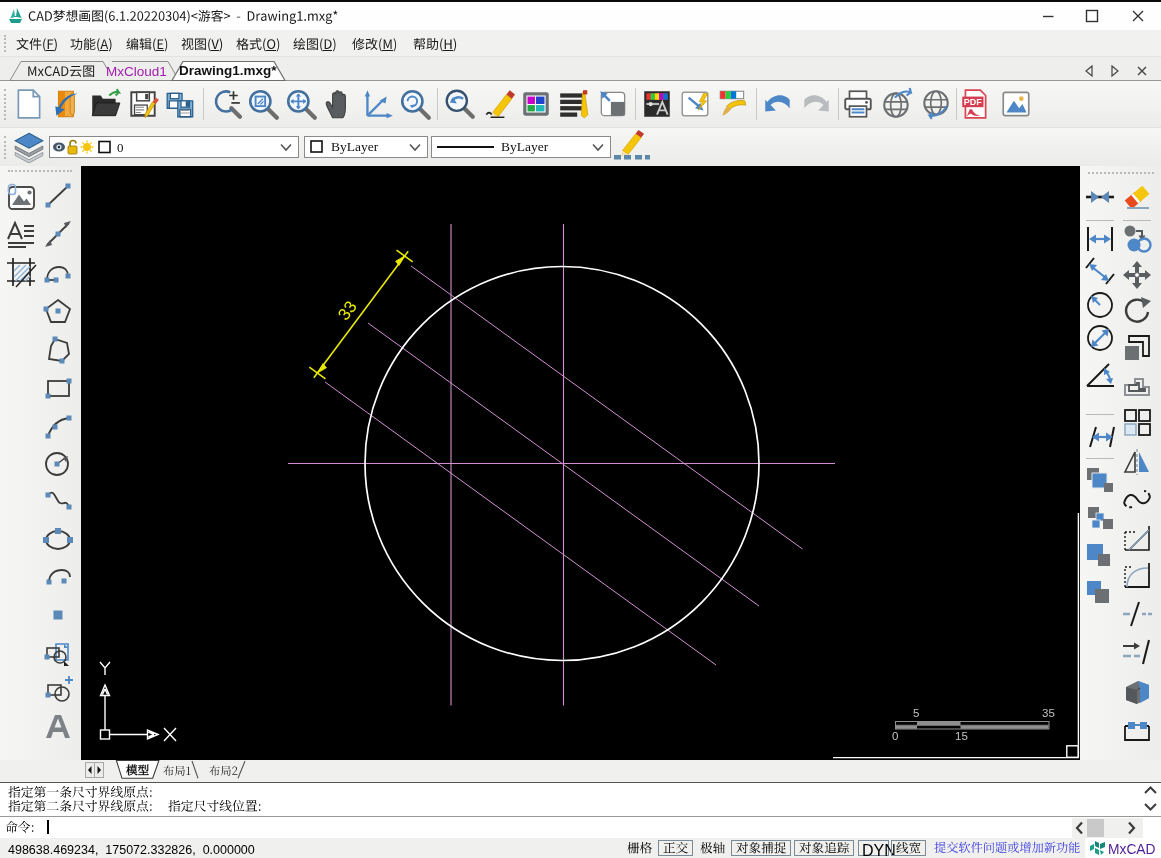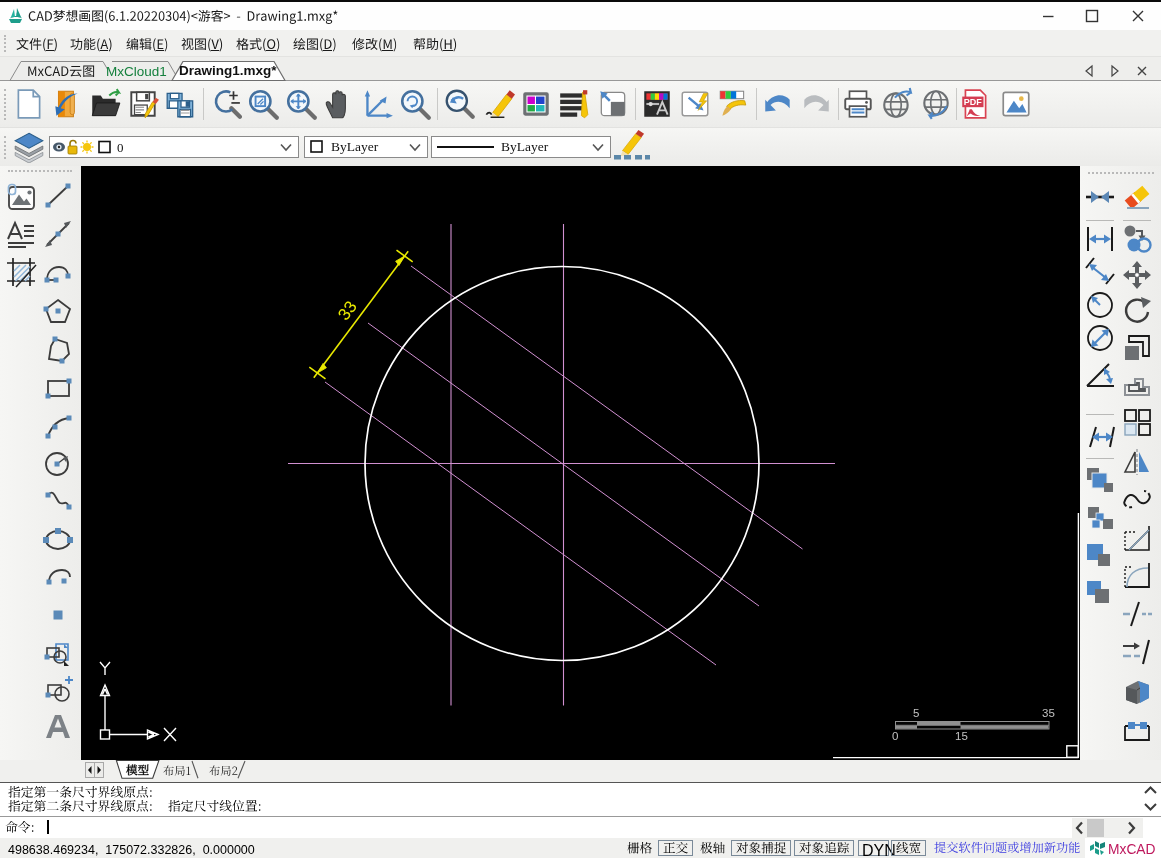--- a/index.html
+++ b/index.html
@@ -79,21 +79,21 @@
 <svg class="abs" style="left:0;top:61px" width="300" height="20" viewBox="0 0 300 20">
 <path d="M21 0.5 L103 0.5 L114 19.5 L10 19.5 Z" fill="#ededeb" stroke="#8a8a8a" stroke-width="1"></path>
 <path d="M112 0.5 L168 0.5 L179 19.5 L101 19.5" fill="#ededeb" stroke="#8a8a8a" stroke-width="1"></path>
 <path d="M183 0.5 L274 0.5 L285 19.5 L172 19.5 Z" fill="#ffffff" stroke="#6e6e6e" stroke-width="1.2"></path>
 </svg>
 <svg style="position:absolute;left:26px;top:61.0px;overflow:visible" width="72" height="20">
     <g transform="translate(1,14.9)">
       <path d="M1.3 0.0H2.4V-5.3C2.4 -6.1 2.3 -7.3 2.2 -8.1H2.3L3.1 -5.9L4.9 -1.0H5.7L7.5 -5.9L8.2 -8.1H8.3C8.2 -7.3 8.1 -6.1 8.1 -5.3V0.0H9.2V-9.5H7.8L6.0 -4.4C5.8 -3.8 5.6 -3.1 5.3 -2.4H5.3C5.0 -3.1 4.8 -3.8 4.6 -4.4L2.8 -9.5H1.3Z M10.8 0.0H12.0L12.9 -1.7C13.2 -2.1 13.4 -2.5 13.7 -2.9H13.7C14.0 -2.5 14.3 -2.1 14.5 -1.7L15.5 0.0H16.8L14.5 -3.6L16.7 -7.1H15.4L14.5 -5.5C14.3 -5.1 14.1 -4.7 13.9 -4.3H13.9C13.6 -4.7 13.4 -5.1 13.2 -5.5L12.2 -7.1H10.9L13.1 -3.7Z M21.9 0.2C23.2 0.2 24.1 -0.3 24.9 -1.2L24.2 -2.0C23.6 -1.3 22.9 -0.9 22.0 -0.9C20.2 -0.9 19.0 -2.4 19.0 -4.8C19.0 -7.2 20.2 -8.6 22.0 -8.6C22.8 -8.6 23.5 -8.3 24.0 -7.7L24.6 -8.5C24.1 -9.1 23.2 -9.7 22.0 -9.7C19.6 -9.7 17.8 -7.8 17.8 -4.8C17.8 -1.7 19.6 0.2 21.9 0.2Z M25.4 0.0H26.6L27.5 -2.9H31.0L31.9 0.0H33.2L29.9 -9.5H28.6ZM27.8 -3.9 28.3 -5.3C28.6 -6.4 28.9 -7.4 29.2 -8.6H29.3C29.6 -7.4 29.9 -6.4 30.2 -5.3L30.7 -3.9Z M34.5 0.0H37.0C39.8 0.0 41.4 -1.8 41.4 -4.8C41.4 -7.8 39.8 -9.5 36.9 -9.5H34.5ZM35.7 -1.0V-8.6H36.8C39.1 -8.6 40.2 -7.2 40.2 -4.8C40.2 -2.4 39.1 -1.0 36.8 -1.0Z M44.3 -9.9V-8.9H53.1V-9.9ZM44.0 0.6C44.5 0.4 45.3 0.3 52.5 -0.3C52.8 0.2 53.0 0.7 53.2 1.1L54.2 0.5C53.5 -0.7 52.2 -2.6 51.1 -4.1L50.2 -3.6C50.8 -2.9 51.3 -2.0 51.9 -1.2L45.3 -0.7C46.4 -2.0 47.4 -3.6 48.3 -5.2H54.5V-6.2H42.9V-5.2H46.9C46.1 -3.5 45.0 -1.9 44.6 -1.5C44.2 -0.9 43.9 -0.6 43.6 -0.5C43.8 -0.2 44.0 0.3 44.0 0.6Z M60.0 -3.6C61.1 -3.4 62.4 -3.0 63.1 -2.6L63.5 -3.2C62.8 -3.6 61.5 -4.0 60.5 -4.2ZM58.7 -2.0C60.5 -1.8 62.8 -1.2 64.0 -0.8L64.5 -1.5C63.2 -1.9 61.0 -2.4 59.2 -2.6ZM56.3 -10.3V1.0H57.2V0.5H66.1V1.0H67.1V-10.3ZM57.2 -0.4V-9.5H66.1V-0.4ZM60.6 -9.2C59.9 -8.1 58.8 -7.1 57.7 -6.5C57.9 -6.3 58.2 -6.0 58.4 -5.9C58.7 -6.1 59.1 -6.4 59.6 -6.8C59.9 -6.4 60.4 -6.0 60.9 -5.6C59.8 -5.1 58.6 -4.7 57.4 -4.5C57.6 -4.3 57.8 -3.9 57.9 -3.7C59.2 -4.0 60.5 -4.5 61.8 -5.1C62.9 -4.6 64.1 -4.1 65.3 -3.8C65.4 -4.1 65.7 -4.4 65.9 -4.6C64.7 -4.8 63.6 -5.1 62.6 -5.6C63.5 -6.3 64.4 -7.0 64.9 -7.9L64.3 -8.2L64.2 -8.2H60.8C61.0 -8.4 61.2 -8.7 61.4 -8.9ZM60.1 -7.3 60.2 -7.4H63.5C63.1 -6.9 62.5 -6.4 61.8 -6.0C61.1 -6.4 60.5 -6.9 60.1 -7.3Z" fill="#1a1a1a"></path>
     </g>
   </svg>
-<div class="abs" style="left:106px;top:63.5px;font-size:13.5px;color:#15803d">MxCloud1</div>
+<div class="abs" style="left:106px;top:63.5px;font-size:13.5px;color:#a21caf">MxCloud1</div>
 <div class="abs" style="left:179px;top:63px;font-size:13.5px;font-weight:bold;color:#111">Drawing1.mxg*</div>
 <svg class="abs" style="left:1082px;top:63px" width="75" height="16" viewBox="0 0 75 16">
 <path d="M10 3 L4 8 L10 13 Z" fill="none" stroke="#444" stroke-width="1.2"></path>
 <path d="M30 3 L36 8 L30 13 Z" fill="none" stroke="#444" stroke-width="1.2"></path>
 <path d="M56 4 L64 12 M64 4 L56 12" stroke="#444" stroke-width="1.4"></path>
   </svg>
 <div class="abs" style="left:0;top:81px;width:1161px;height:47px;background:linear-gradient(#f7f7f5,#ececea);border-bottom:1px solid #e2e2e0"></div>
 <div class="abs" style="left:4px;top:89px;width:2px;height:31px;border-left:2px dotted #b9b9b9"></div>
 <div class="abs" style="left:203px;top:88px;width:1px;height:32px;background:#c9c9c7"></div>
 <div class="abs" style="left:437px;top:88px;width:1px;height:32px;background:#c9c9c7"></div>
@@ -704,12 +704,12 @@
 <div class="abs" style="left:1085px;top:838px;width:76px;height:20px;background:#fff"></div>
 <svg class="abs" style="left:1089px;top:840px" width="17" height="16" viewBox="0 0 17 16">
 <g fill="#1d9d8b">
       <path d="M1 6 L5 4 L5 9 L1 11 Z"></path>
       <path d="M6 1 L10 3 L10 8 L6 6 Z" fill="#16857a"></path>
       <path d="M6 8 L10 10 L10 15 L6 13 Z"></path>
       <path d="M11 4 L16 2 L16 7 L11 9 Z" fill="#16857a"></path>
       <path d="M11 10 L15 12 L12 15 Z"></path>
     </g>
   </svg>
-<div class="abs" style="left:1108px;top:841.5px;font-size:13.8px;color:#be185d">MxCAD</div>
+<div class="abs" style="left:1108px;top:841.5px;font-size:13.8px;color:#4c1d95">MxCAD</div>
 </body></html>

